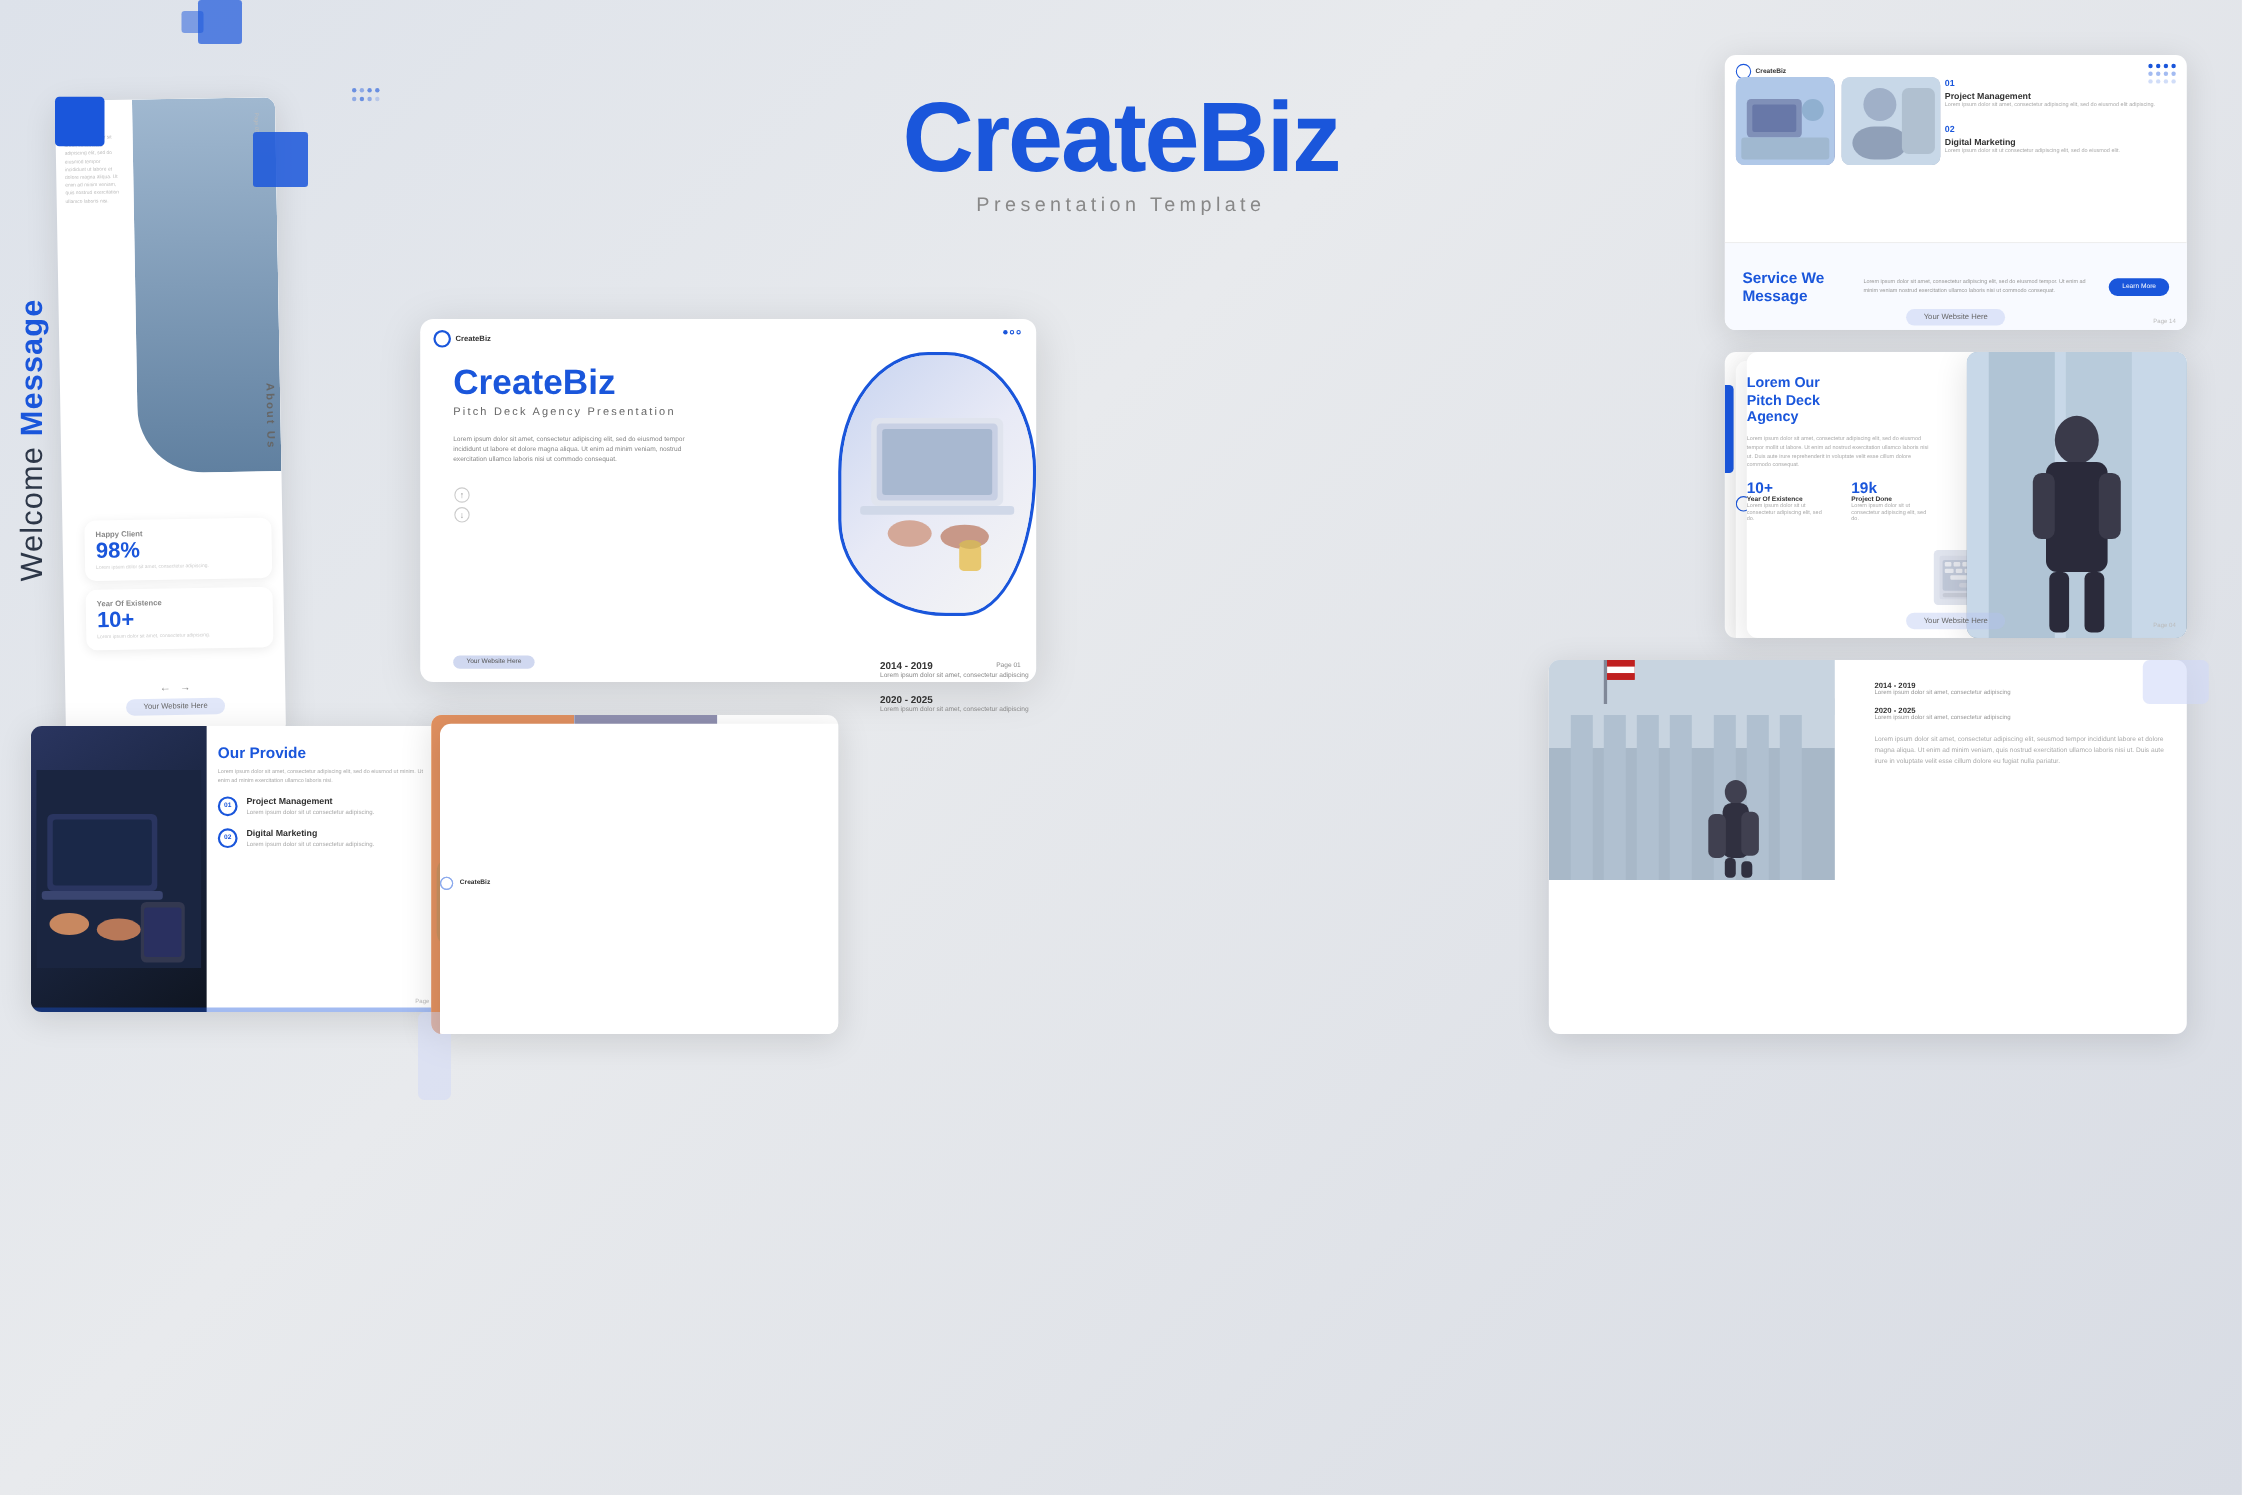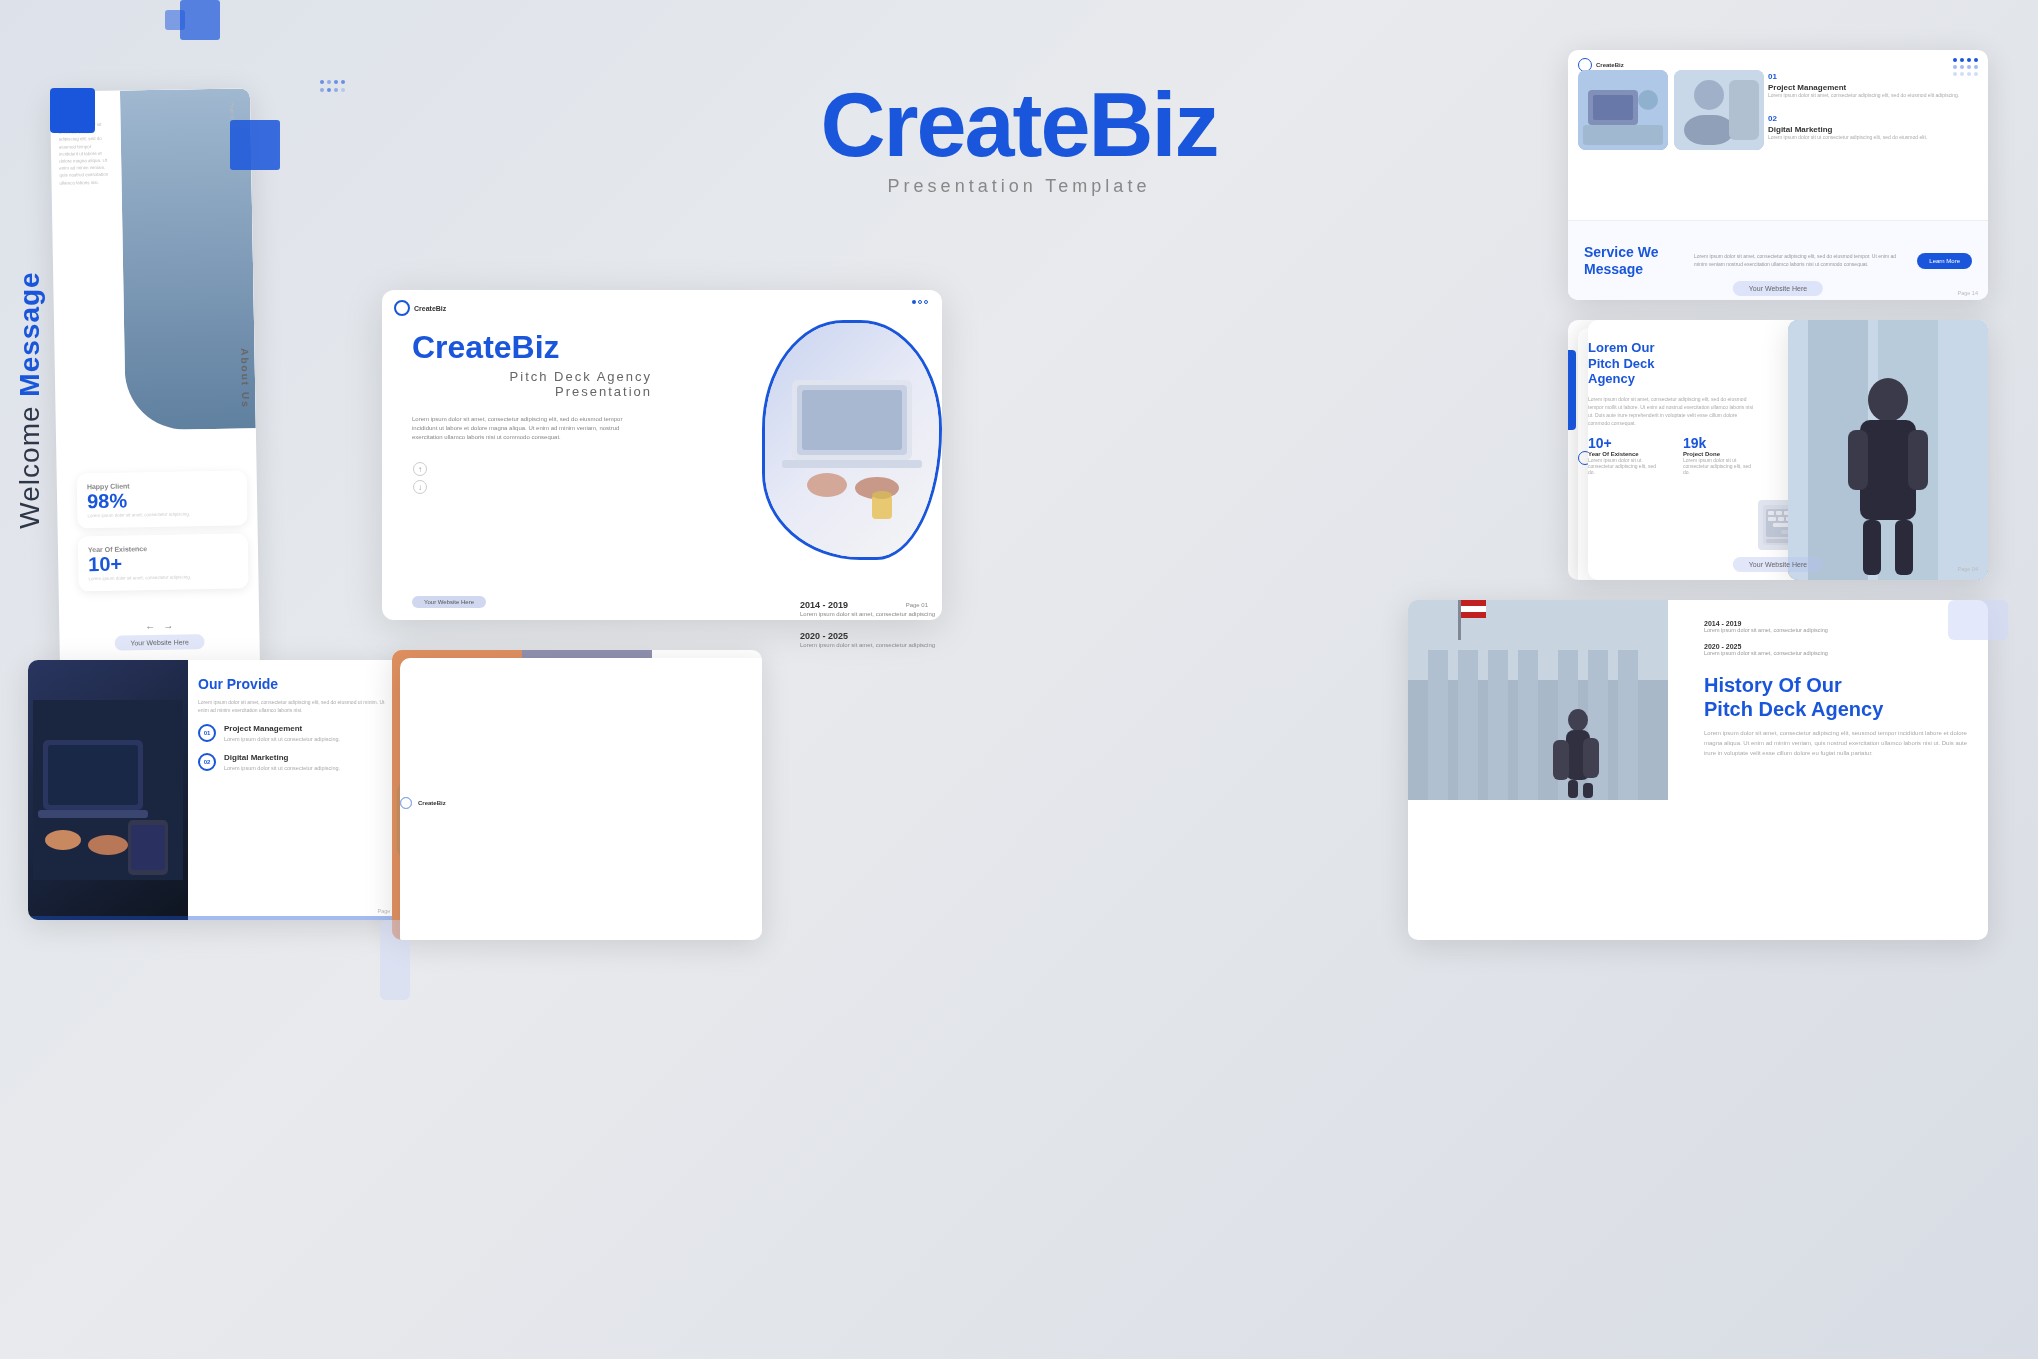--- a/index.html
+++ b/index.html
@@ -79,25 +79,24 @@
       font-size: 32px;
       font-weight: 300;
       color: #2d3748;
       line-height: 1.1;
     }
     .slide-brand span {
       color: #1a56db;
       font-weight: 700;
     }
     .slide-subtitle {
-      font-size: 13px;
+      font-size: 10px;
       color: #666;
       letter-spacing: 2px;
       margin-top: 4px;
-      text-align: right;
     }
     .slide-desc {
       font-size: 6px;
       color: #888;
       line-height: 1.5;
       margin-top: 16px;
       max-width: 220px;
     }
     .slide-website {
       position: absolute;
@@ -1075,24 +1074,20 @@
     <div style="display:flex;gap:16px;margin-bottom:8px">
       <div>
         <div style="font-size:7px;font-weight:700;color:#333">2014 - 2019</div>
         <div style="font-size:5.5px;color:#999;line-height:1.4">Lorem ipsum dolor sit amet, consectetur adipiscing</div>
       </div>
     </div>
     <div style="margin-bottom:12px">
       <div style="font-size:7px;font-weight:700;color:#333">2020 - 2025</div>
       <div style="font-size:5.5px;color:#999;line-height:1.4">Lorem ipsum dolor sit amet, consectetur adipiscing</div>
     </div>
-    <div class="history-title">
-      <span>History Of Our</span>
-      <span style="color:#1a56db;font-weight:700;display:block">Pitch Deck Agency</span>
-    </div>
     <div class="history-main-desc">Lorem ipsum dolor sit amet, consectetur adipiscing elit, seusmod tempor incididunt labore et dolore magna aliqua. Ut enim ad minim veniam, quis nostrud exercitation ullamco laboris nisi ut. Duis aute irure in voluptate velit esse cillum dolore eu fugiat nulla pariatur.</div>
   </div>
 
 </div>
 
 <div style="position:absolute;left:320px;top:80px;display:flex;gap:3px">
   <div style="width:4px;height:4px;border-radius:50%;background:#1a56db;opacity:0.6"></div>
   <div style="width:4px;height:4px;border-radius:50%;background:#1a56db;opacity:0.4"></div>
   <div style="width:4px;height:4px;border-radius:50%;background:#1a56db;opacity:0.6"></div>
   <div style="width:4px;height:4px;border-radius:50%;background:#1a56db;opacity:0.6"></div>

